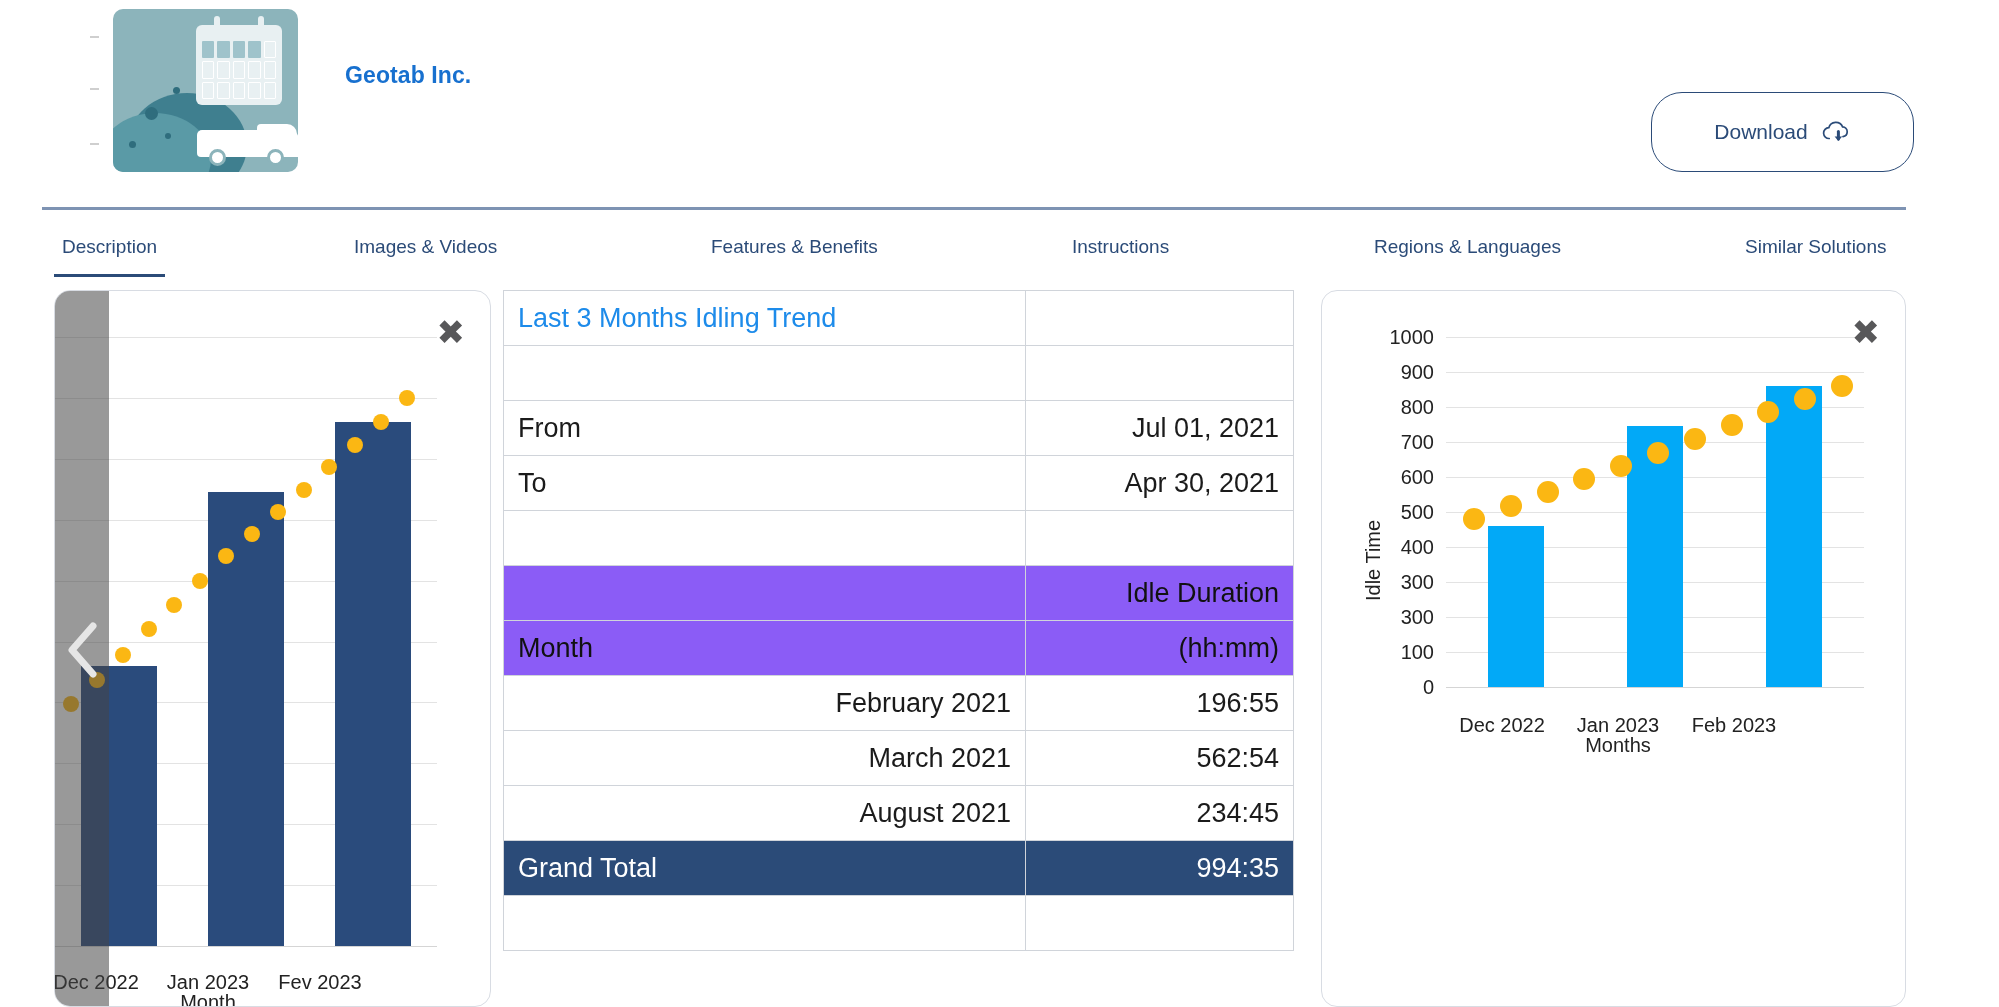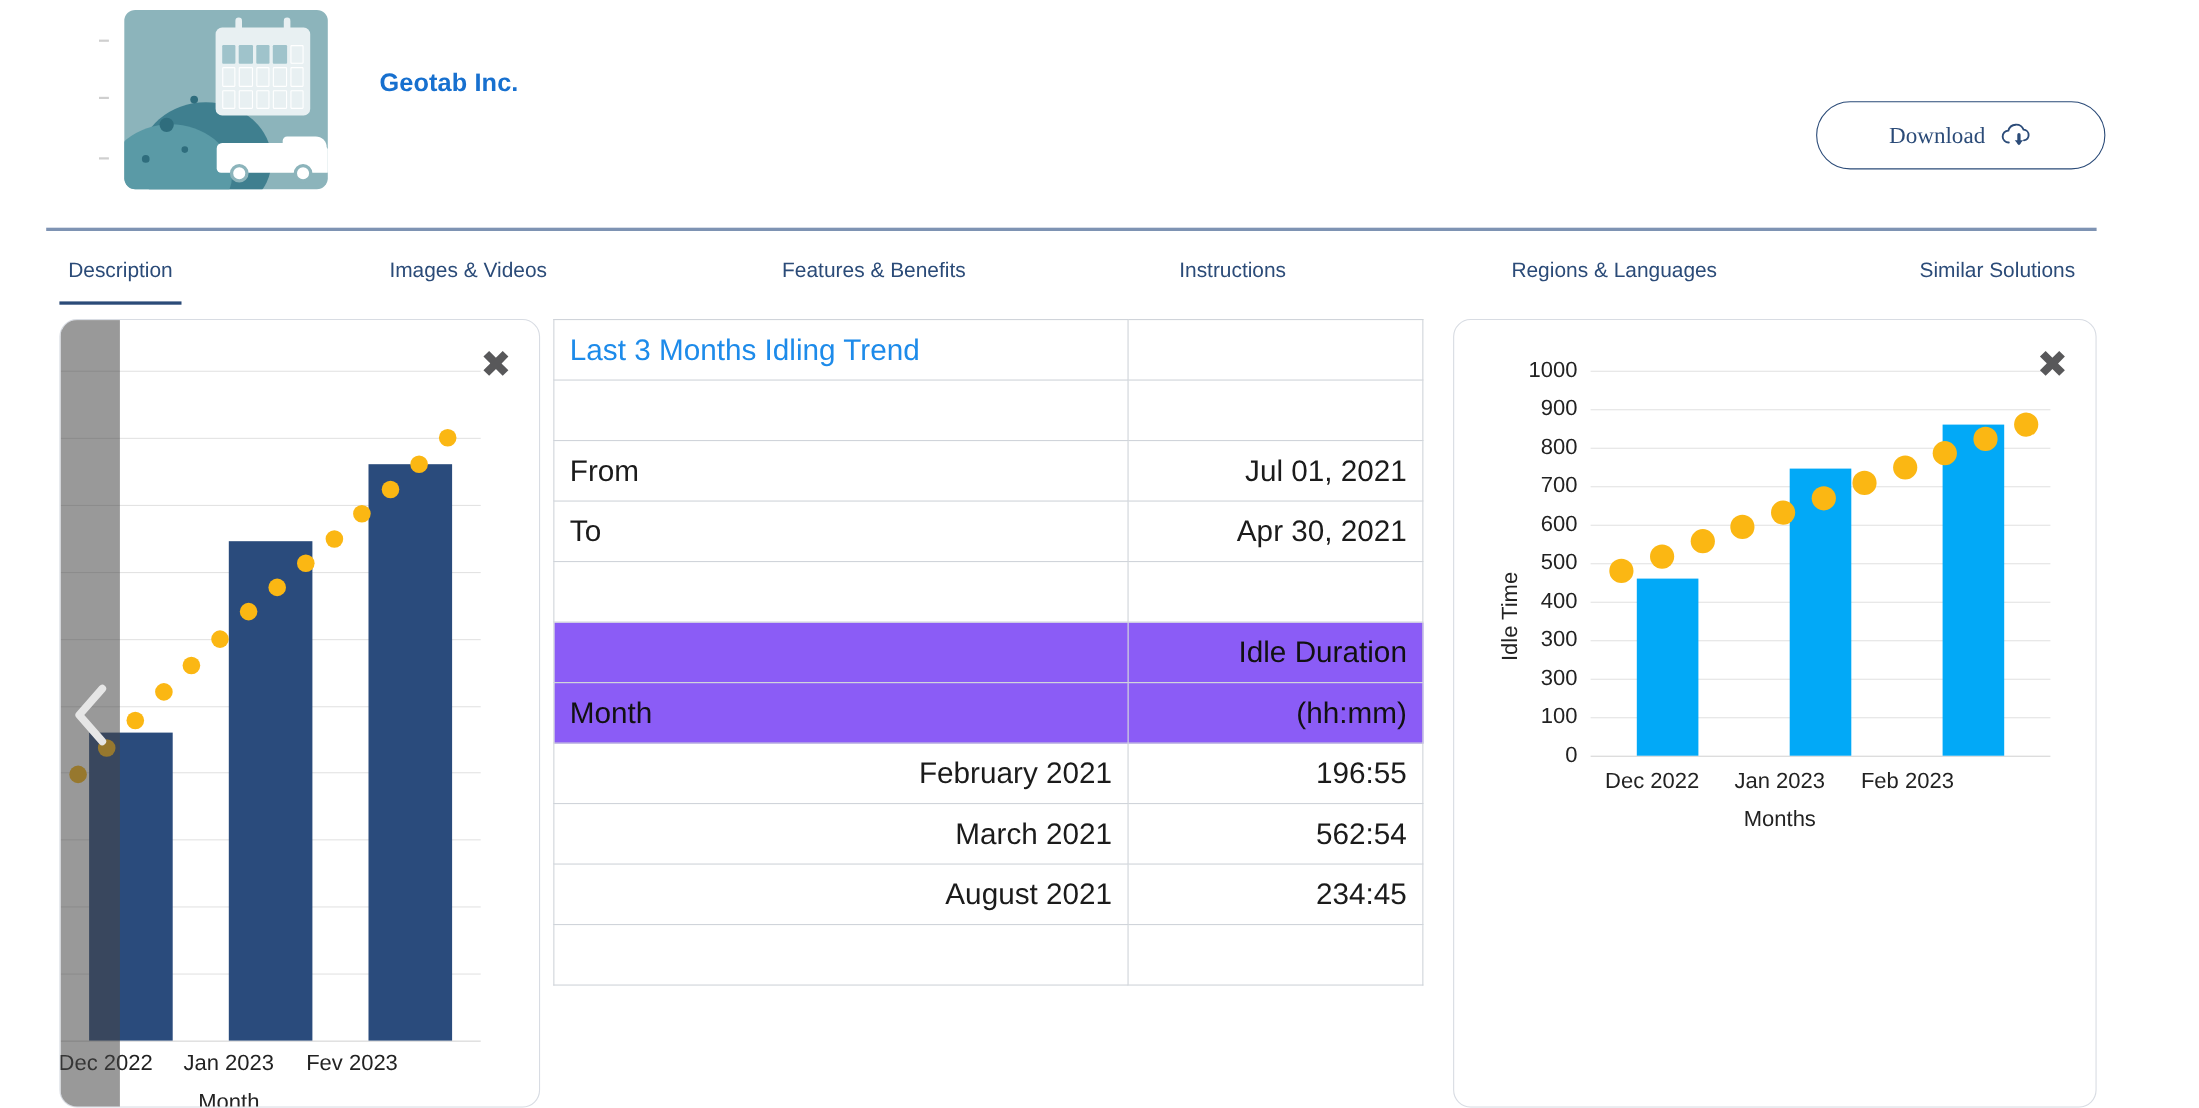--- a/index.html
+++ b/index.html
@@ -49,24 +49,24 @@
 
   .vendor {
     position:absolute; left:345px; top:62px;
     font-size:23px; font-weight:bold; color:#1770cf; letter-spacing:0.1px;
   }
   .title {
     position:absolute; left:345px; top:102px;
     font-size:35px; font-weight:400; color:#2b4b78; letter-spacing:0.1px;
   }
   .download-btn {
-    position:absolute; left:1651px; top:92px; width:263px; height:62px;
+    position:absolute; left:1651px; top:92px; width:263px; height:80px;
     border:1.6px solid #2b4b78; border-radius:31px; background:#fff;
     display:flex; align-items:center; justify-content:center; gap:13px;
-    color:#2b4b78; font-size:21px; cursor:pointer;font-family:Liberation Serif, serif;
+    color:#2b4b78; font-size:21px; cursor:pointer;
   }
   .cloud-dl { display:block; }
 
   .hr-top {
     position:absolute; left:42px; top:207px; width:1864px; height:3px;
     background:#7e93b3;
   }
 
   
   .tabs {
@@ -110,21 +110,21 @@
   .chart .plot { position:absolute; }
   .gridline { position:absolute; height:1px; background:#e3e3e3; left:0; right:0; }
   .gridline.base { background:#d5d5d5; }
   .bar { position:absolute; bottom:0; }
   .dot-pt { position:absolute; border-radius:50%; background:#fbb713; }
   .ytick {
     position:absolute; right:0; font-size:20px; color:#222;
     text-align:right; transform:translateY(-50%); white-space:nowrap;
   }
   .xtick {
-    position:absolute; font-size:20px; color:#222; text-align:center; white-space:nowrap;
+    position:absolute; font-size:20px; color:#222; text-align:center; white-space:nowrap;margin-top:15px;
   }
   .axis-title { position:absolute; font-size:20px; color:#222; white-space:nowrap; }
   .axis-title.y { transform-origin:0 0; transform:rotate(-90deg); }
 
   
   .report-table {
     position:absolute; left:503px; top:0; width:790px;
     border-collapse:collapse; table-layout:fixed;
   }
   .report-table td {
@@ -300,20 +300,24 @@
             <td class="c1 ta-r">February 2021</td>
             <td class="c2 ta-r">196:55</td>
           </tr>
           <tr>
             <td class="c1 ta-r">March 2021</td>
             <td class="c2 ta-r">562:54</td>
           </tr>
           <tr>
             <td class="c1 ta-r">August 2021</td>
             <td class="c2 ta-r">234:45</td>
+          </tr>
+          <tr>
+            <td class="c1 ta-l r-navy">Grand Total</td>
+            <td class="c2 ta-r r-navy">994:35</td>
           </tr>
           <tr>
             <td class="c1 ta-l"></td>
             <td class="c2 ta-r"></td>
           </tr>
         </tbody>
     </table>
 
     <div class="card right">
       <div class="close-x" style="right:25px; top:24px;">✖</div>

